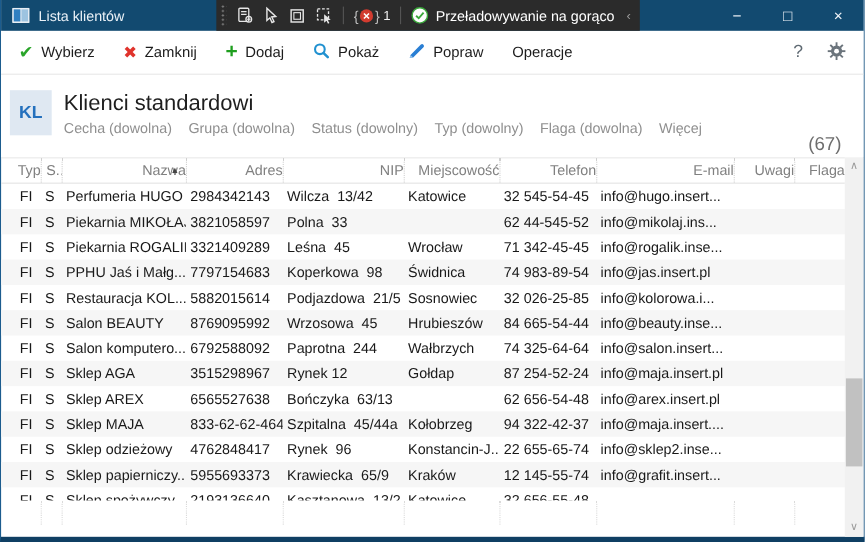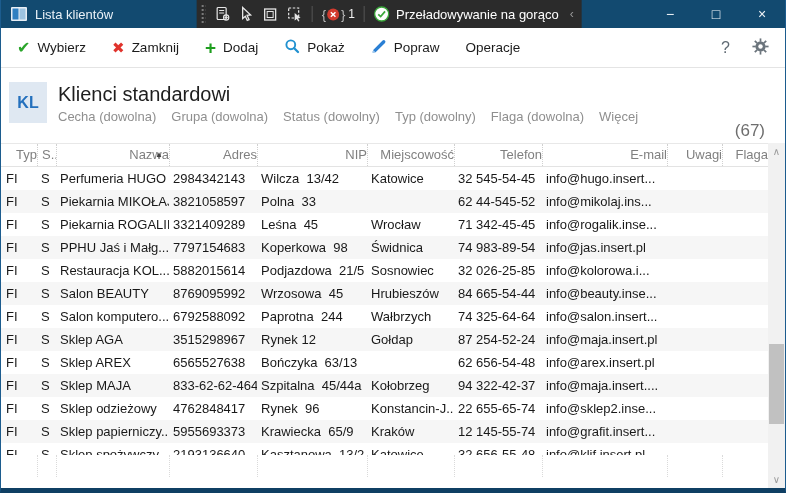--- a/index.html
+++ b/index.html
@@ -58,21 +58,21 @@
   .colheader { height:24px; flex:none; border-top:1px solid #e8e8e8; border-bottom:1px solid #e3e3e3;
                font-size:13px; color:#808080; }
   .hcell { line-height:22px; padding-left:4px; overflow:hidden; white-space:nowrap;
            border-left:1px dotted #d0d0d0; position:relative; cursor:default;text-align:right; }
   .hcell:first-child { border-left:none; padding-left:12px; }
   .sort { position:absolute; right:6px; top:0; font-size:8px; color:#444; }
   .rows { height:288px; flex:none; overflow:hidden; }
   .row { height:23px; font-size:13px; color:#191919; cursor:default; }
   .row:nth-child(even) { background:#f6f6f6; }
   .cell { line-height:23px; padding-left:4px; overflow:hidden; white-space:pre; }
-  .cell.c-first { padding-left:5px; }
+  .cell.c-first { padding-left:17px; }
   .strip { height:22px; flex:none; }
   .scell { border-left:1px dotted #dadada; }
   .scell:first-child { border-left:none; }
 
   
   .scrollbar { position:absolute; top:0; right:0; width:17px; height:345px; background:#f1f1f1;
                display:flex; flex-direction:column; align-items:center; }
   .sb-arrow { height:17px; width:17px; display:flex; align-items:center; justify-content:center;
               color:#9a9a9a; font-size:10px; flex:none; }
   .sb-arrow.down { margin-top:auto; }
@@ -397,21 +397,20 @@
         </div>
 
         <div class="row grid10">
           <div class="cell c-first">FI</div>
           <div class="cell">S</div>
           <div class="cell">Sklep spożywczy...</div>
           <div class="cell">2193136640</div>
           <div class="cell">Kasztanowa  13/2</div>
           <div class="cell">Katowice</div>
           <div class="cell">32 656-55-48</div>
-          <div class="cell">info@klif.insert.pl</div>
           <div class="cell"></div>
           <div class="cell"></div>
         </div>
       </div>
 
     <div class="strip grid10">
       <div class="scell"></div>
         <div class="scell"></div>
         <div class="scell"></div>
         <div class="scell"></div>

